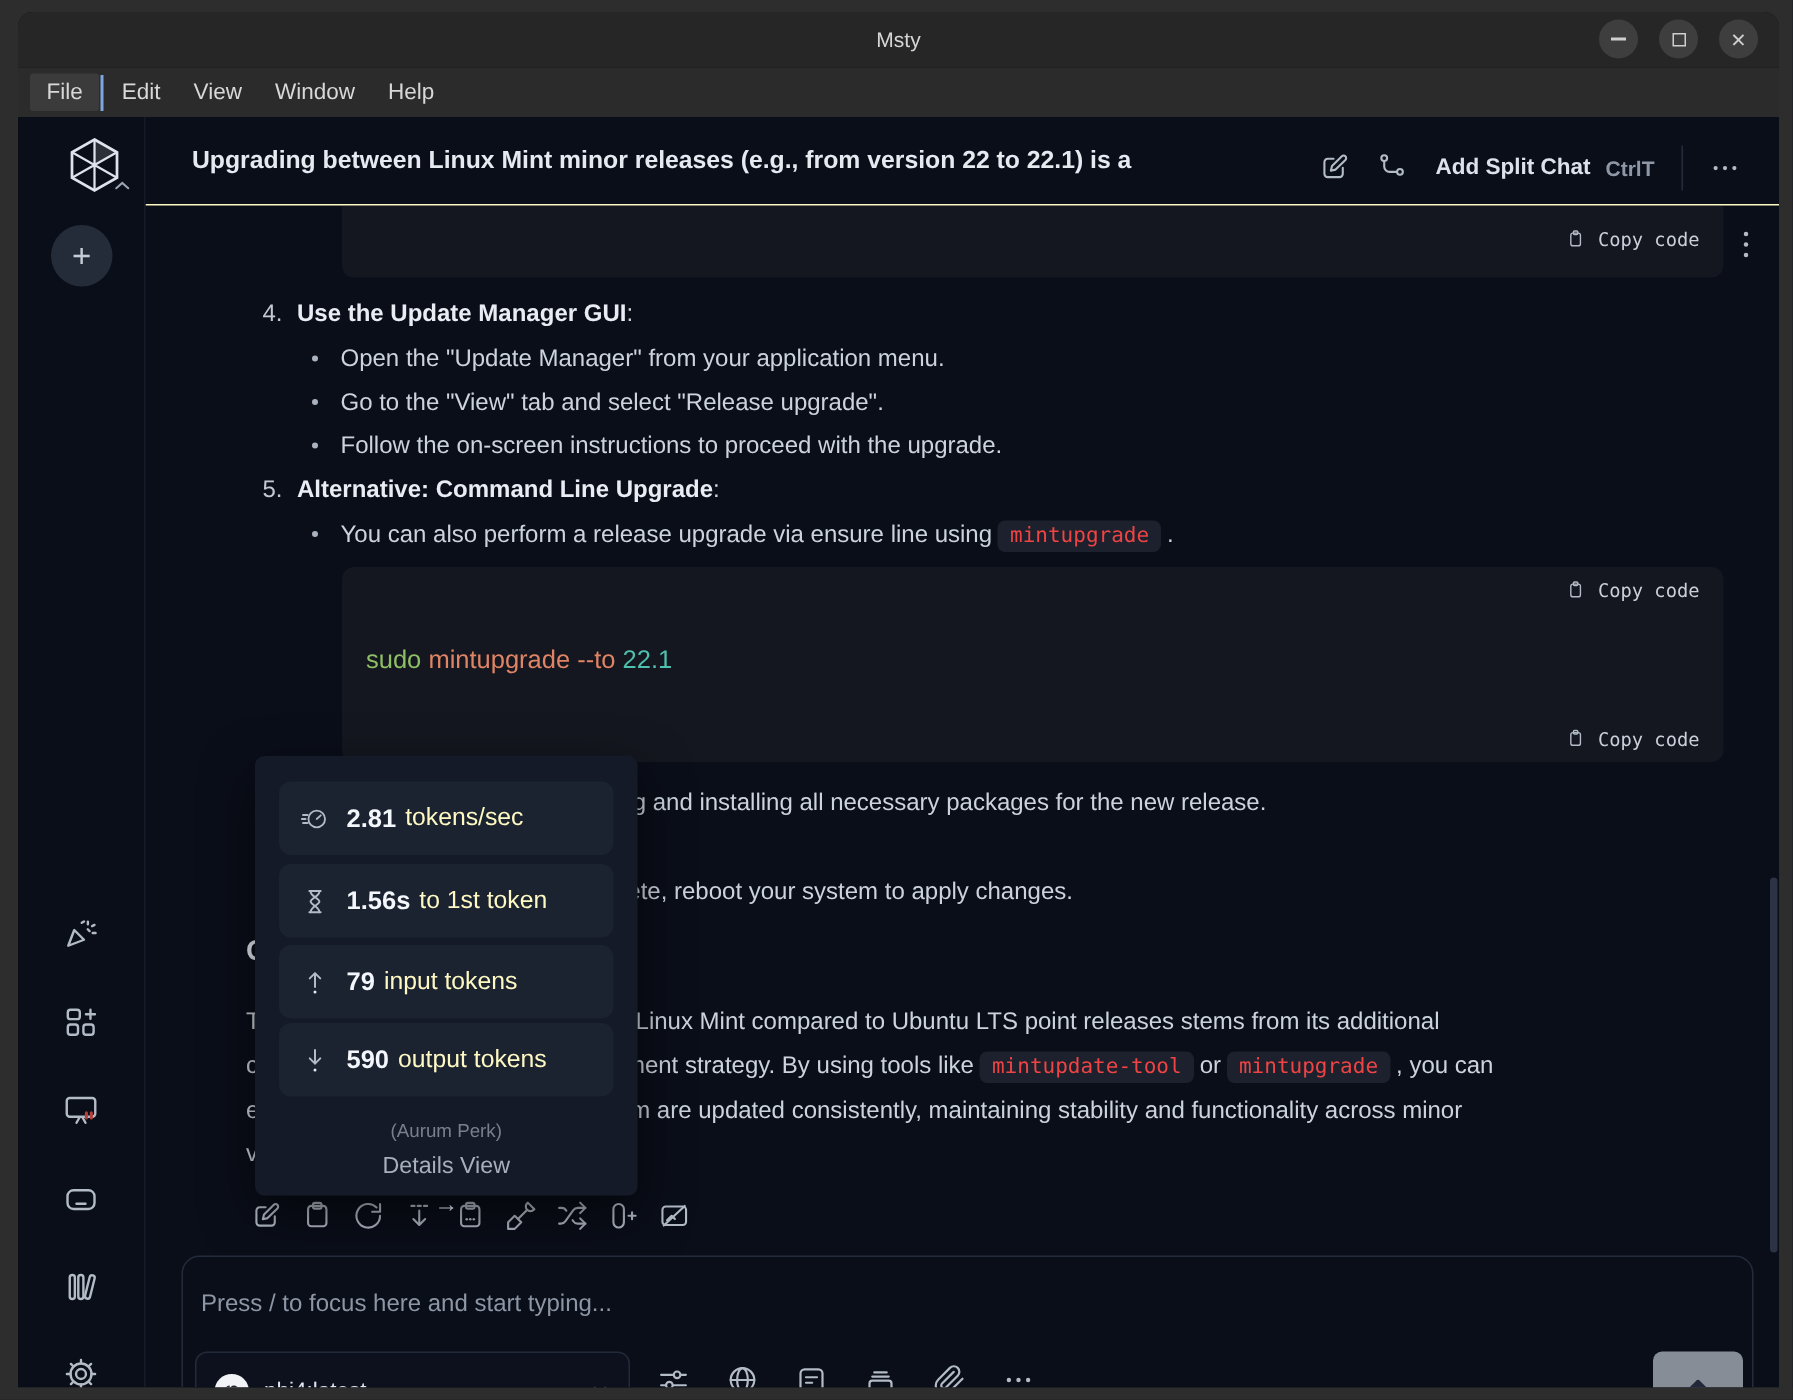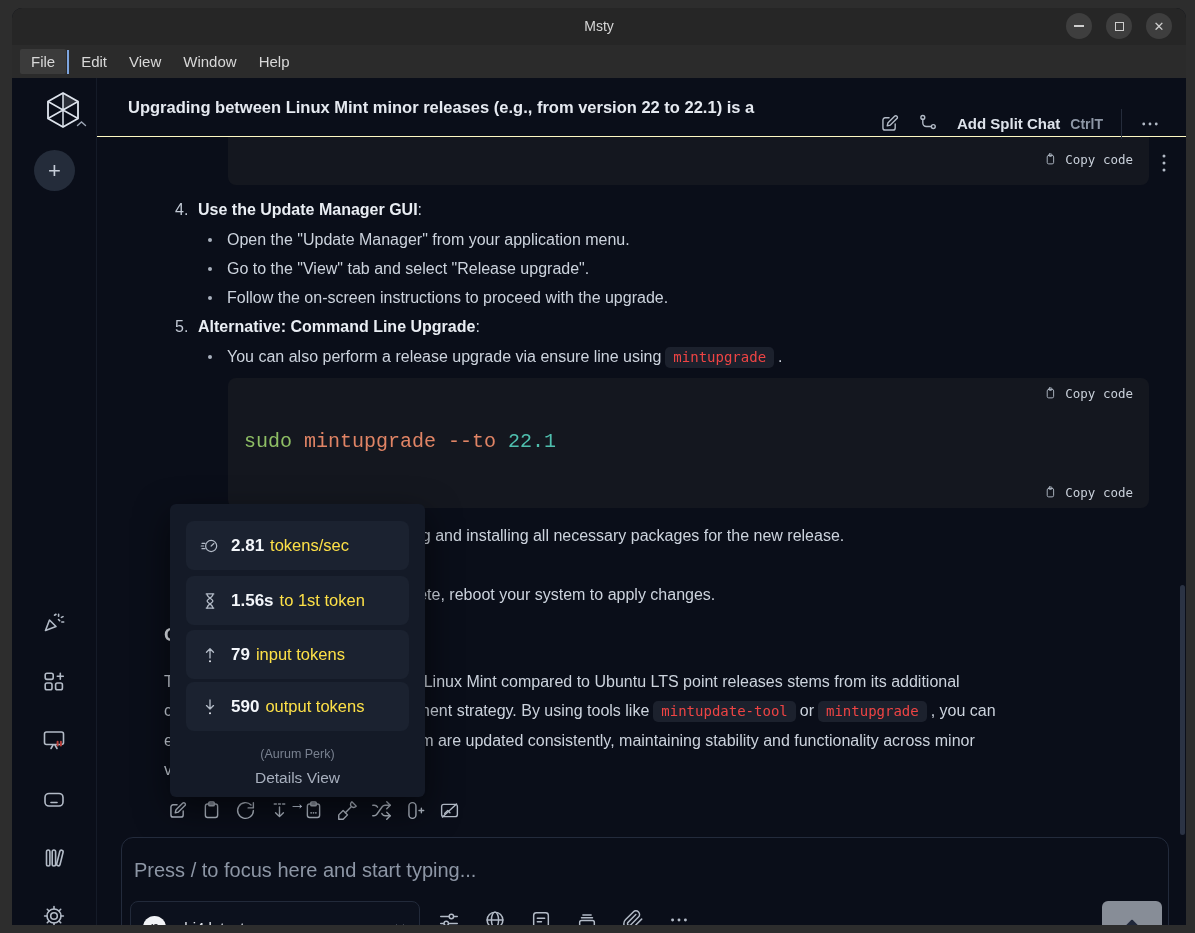--- a/index.html
+++ b/index.html
@@ -32,72 +32,72 @@
   .plus-btn { position:absolute; left:22px; top:72px; width:41px; height:41px; border-radius:50%;
     background:#242c3a; color:#c6cdd8; font-size:22px; display:flex; align-items:center;
     justify-content:center; font-weight:400; }
   .side-icon { position:absolute; left:30px; }
 
   
   .chat-header { position:absolute; left:0; top:0; right:0; height:59px;
     border-bottom:1px solid #fef9c3; background:#0a0e19; z-index:5; }
   .chat-title { position:absolute; left:31px; top:0; height:59px; line-height:59px;
     color:#e5e9f0; font-size:16.5px; font-weight:600; white-space:nowrap; }
-  .header-right { position:absolute; right:26px; top:16px; height:59px; display:flex;
+  .header-right { position:absolute; right:26px; top:4px; height:59px; display:flex;
     align-items:center; gap:18px; }
   .split-label { color:#dde2ea; font-size:15px; font-weight:600; white-space:nowrap; }
   .split-short { color:#8e97a6; font-size:14px; font-weight:600; margin-left:-8px; }
   .vdiv { width:1px; height:30px; background:#252c3b; }
 
   
   .codeblock { position:absolute; background:#14171f; border-radius:8px; }
   .copy-btn { position:absolute; right:16px; display:flex; align-items:center; gap:7px;
     color:#c9d0da; font-family:"DejaVu Sans Mono", monospace; font-size:12.5px; }
   .line { position:absolute; height:22px; line-height:22px; white-space:nowrap;
     font-size:16px; color:#ccd3dd; }
   .num { display:inline-block; width:23px; color:#c2c9d5; }
   .b { font-weight:700; color:#e9edf3; }
   .bullet-dot { display:inline-block; width:4px; height:4px; border-radius:50%;
     background:#aab2bf; vertical-align:3px; margin-right:15px; }
   .chip { display:inline-block; background:#1c212d; border-radius:5px; padding:0 8px;
     margin:0 4px; font-family:"DejaVu Sans Mono", monospace; font-size:14px; color:#ef4444;
     line-height:21px; }
-  .codeline { position:absolute; left:16px; font-family:Liberation Mono, monospace;
-    font-size:20px; white-space:pre; }
+  .codeline { position:absolute; left:16px; font-family:Liberation Sans, sans-serif;
+    font-size:17px; white-space:pre; }
   .tok-kw { color:#8fbf65; } .tok-arg { color:#e08465; } .tok-num { color:#4fbfae; }
   .h-conclusion { position:absolute; font-size:19px; font-weight:700; color:#e7ebf2;
     white-space:nowrap; }
 
   
   .popup { position:absolute; left:73px; top:426px; width:255px; height:293px;
     background:#141a27; border-radius:6px; box-shadow:0 12px 34px rgba(0,0,0,.55);
     z-index:8; }
   .stat-card { position:absolute; left:16px; width:223px; height:49px; background:#1b2230;
     border-radius:8px; display:flex; align-items:center; padding-left:14px; gap:11px; }
   .stat-val { color:#f3f6fa; font-size:17px; font-weight:700; }
-  .stat-lab { color:#fde047; font-size:16.5px; margin-left:-5px; }
+  .stat-lab { color:#fef9c3; font-size:16.5px; margin-left:-5px; }
   .popup-footer { position:absolute; left:0; right:0; top:243px; display:flex;
     align-items:center; justify-content:center; gap:8px;flex-direction:column; }
   .perk { color:#78808f; font-size:12.5px; }
   .details { color:#a7afbd; font-size:15.5px; }
   .det-arrow { color:#a7afbd; font-size:16px; }
 
   
   .msg-toolbar { position:absolute; left:70px; top:722px; display:flex; gap:13px; }
   .tb-ico { width:21px; height:21px; }
 
   
   .scroll-thumb { position:absolute; left:1083px; top:507px; width:5px; height:250px;
     border-radius:3px; background:#2b3344; z-index:4; }
 
   
   .composer { position:absolute; left:24px; top:759px; width:1048px; height:170px;
     background:#0a0e19; border:1px solid #232b3c; border-radius:12px; z-index:9; }
   .composer input { position:absolute; left:12px; top:18px; width:820px; height:28px;
-    background:transparent; border:none; outline:none; font-size:20px; color:#c6cdd8;
+    background:transparent; border:none; outline:none; font-size:16px; color:#c6cdd8;
     font-family:"Liberation Sans", sans-serif; }
   .composer input::placeholder { color:#8d96a5; }
   .model-box { position:absolute; left:8px; top:63px; width:290px; height:52px;
     border:1px solid #222a3a; border-radius:8px; background:#0c111d; display:flex;
     align-items:center; padding:0 12px; gap:10px; }
   .model-logo { width:23px; height:23px; border-radius:50%; background:#f1f3f6; color:#23262e;
     font-size:14px; font-weight:700; display:flex; align-items:center; justify-content:center;
     font-family:"DejaVu Sans", sans-serif; }
   .model-name { color:#e1e5ec; font-size:15px; flex:1; }
   .composer-icons { position:absolute; left:316px; top:71px; display:flex; gap:24px; }

